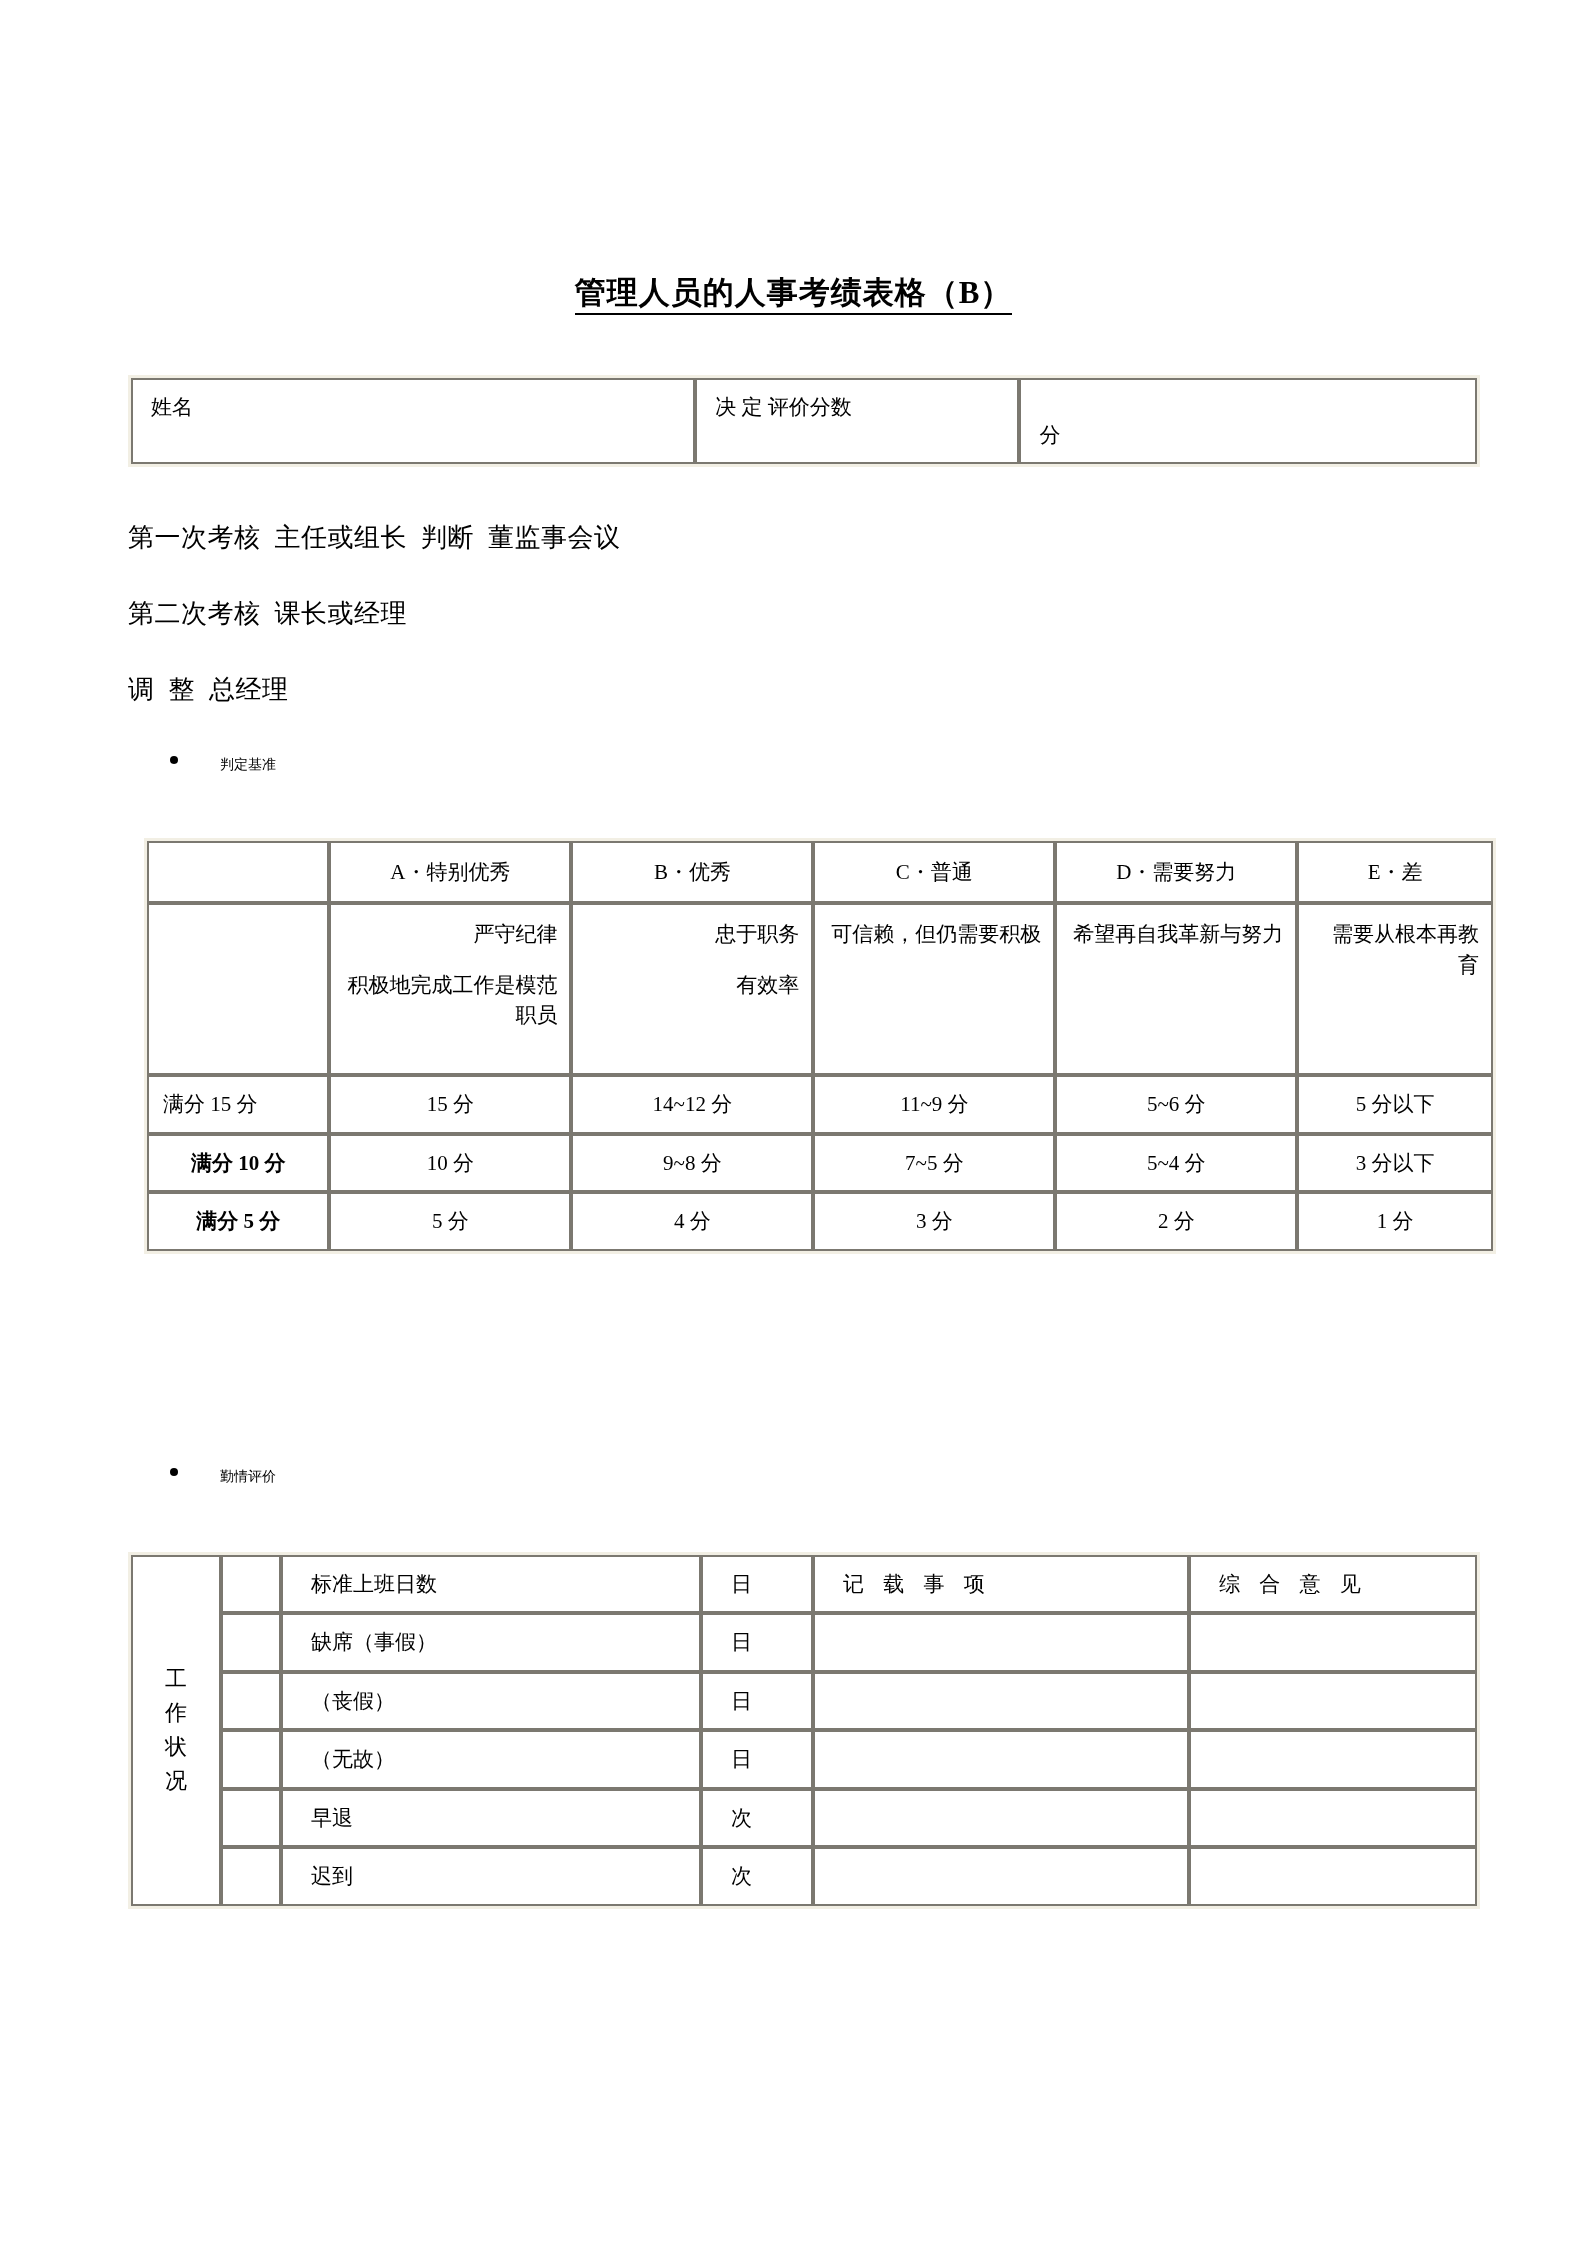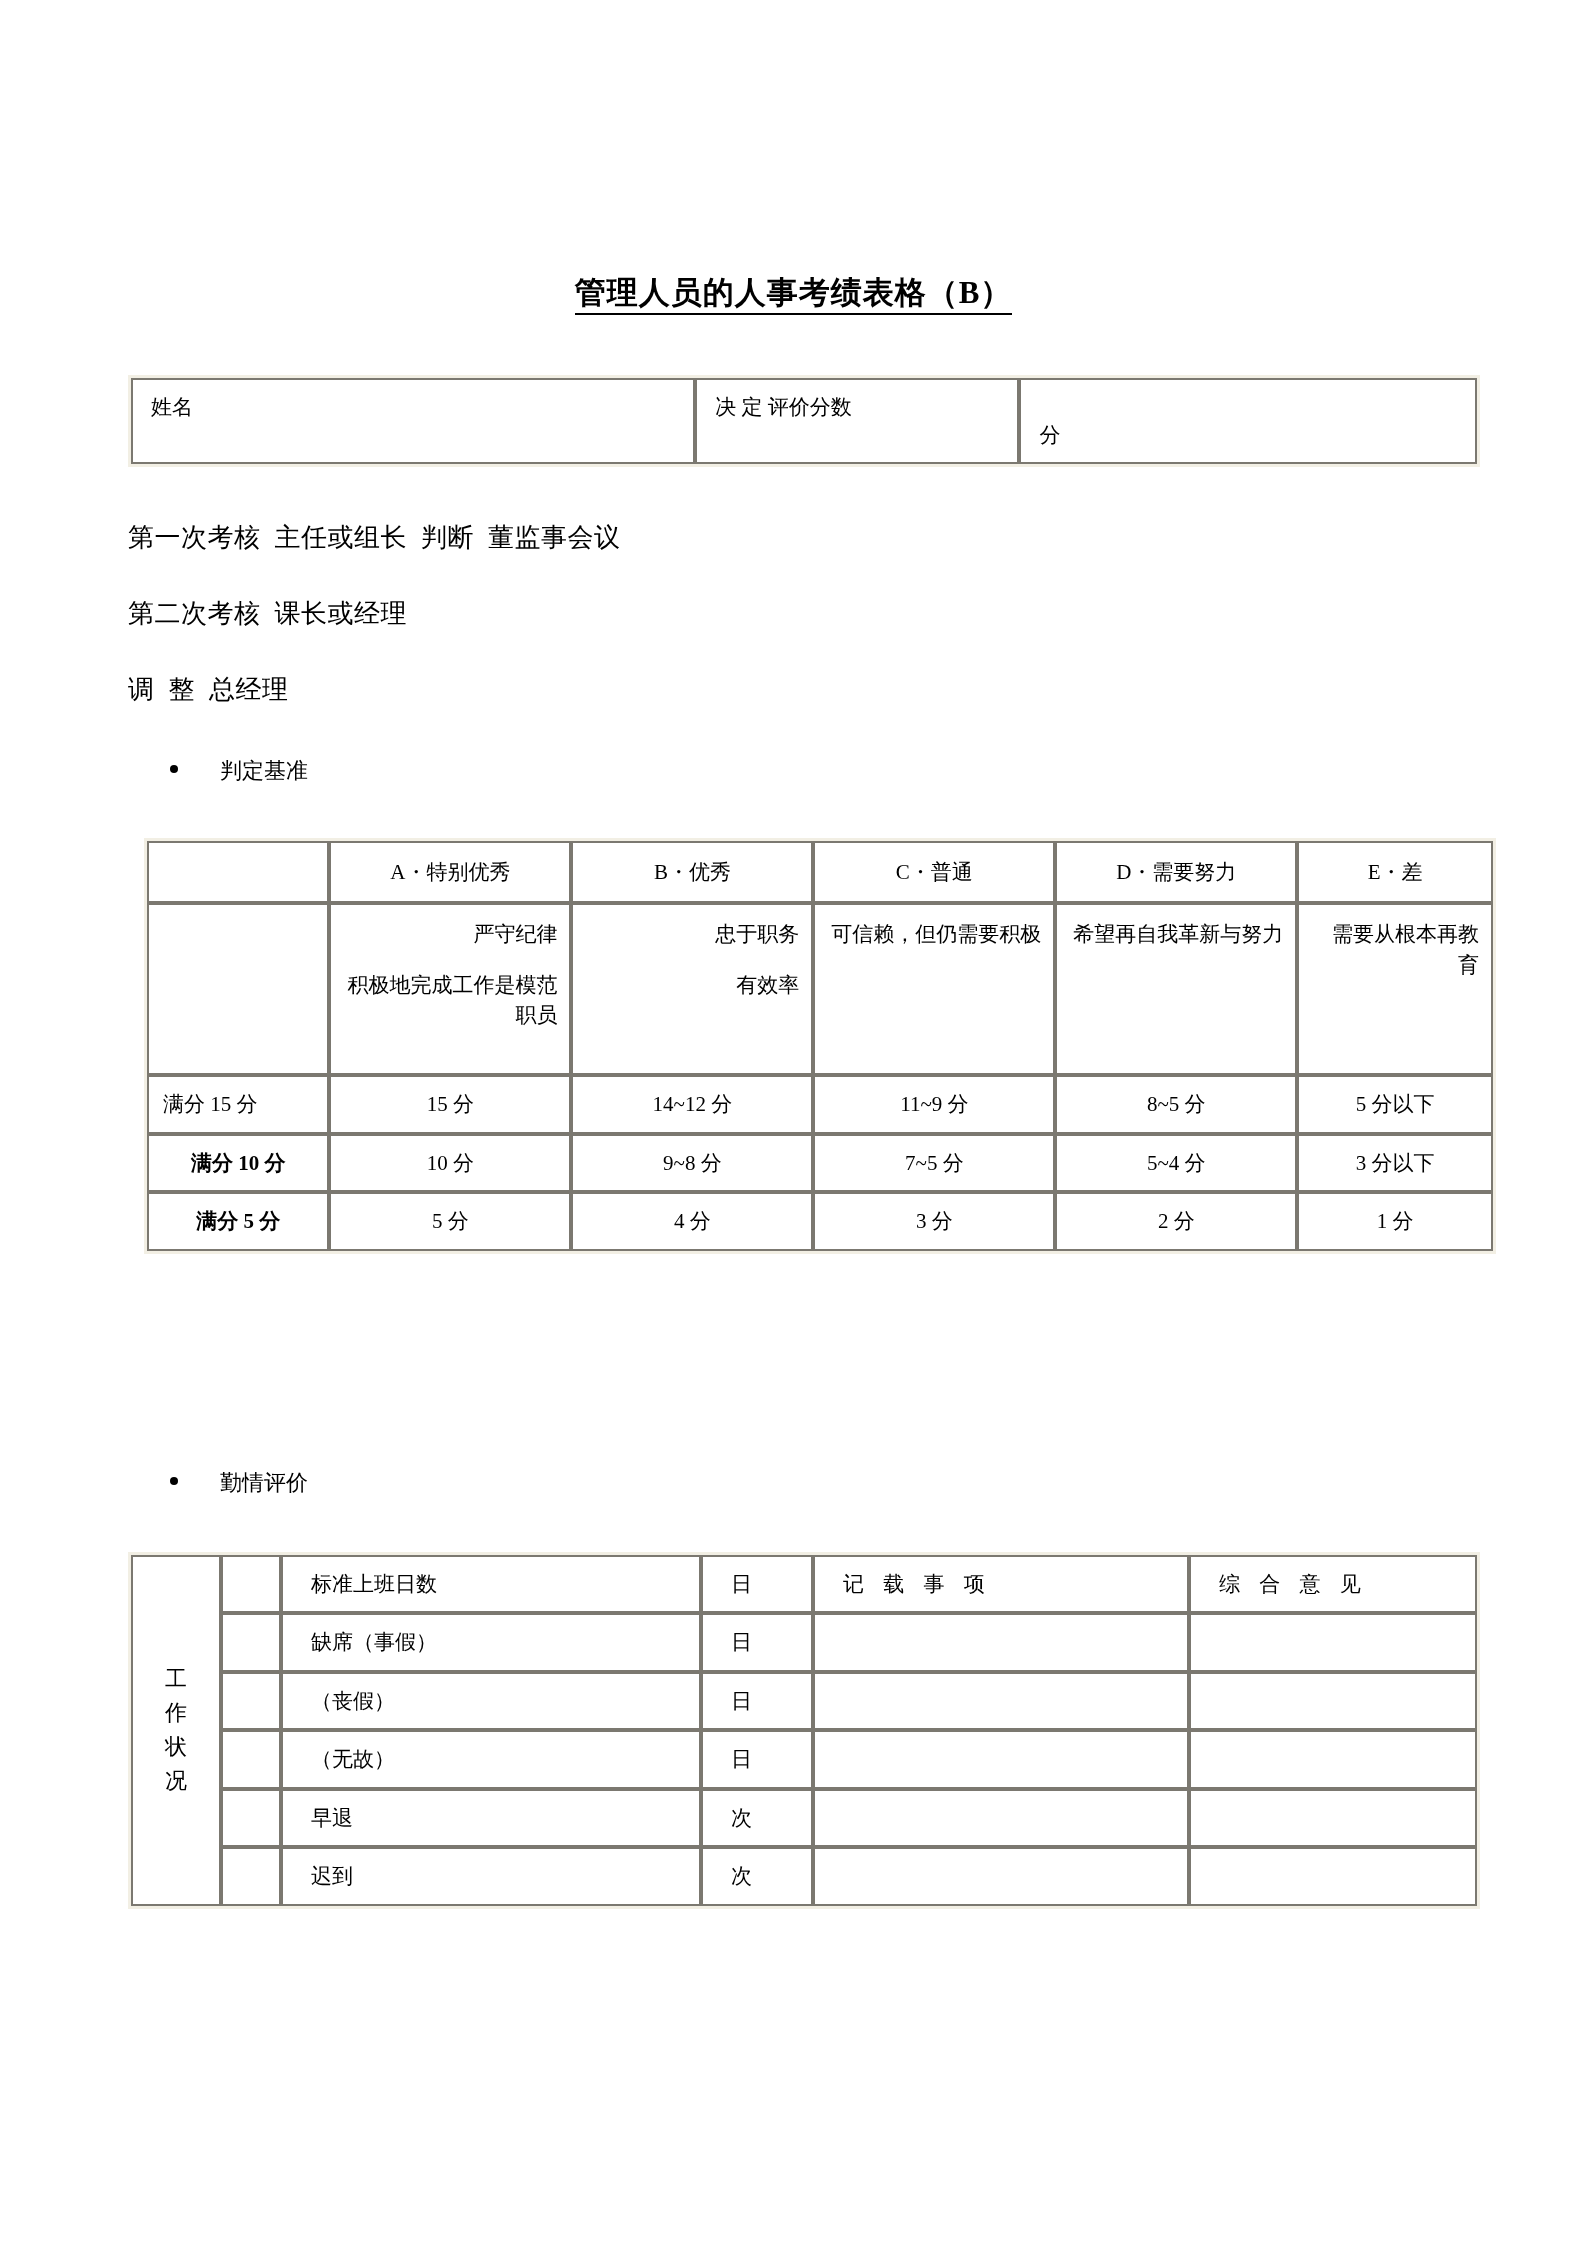--- a/index.html
+++ b/index.html
@@ -76,21 +76,21 @@
     letter-spacing: 0.5px;
     white-space: pre;
   }
   #line-first  { top: 520px; }
   #line-second { top: 596px; }
   #line-third  { top: 672px; }
 
   .bullet-row {
     position: absolute;
     left: 170px;
-    font-size: 22px;
+    font-size: 14px;
     display: flex;
     align-items: baseline;
     gap: 0;
   }
   .bullet-row .dot {
     display: inline-block;
     width: 8px;
     height: 8px;
     border-radius: 50%;
     background: #000;
@@ -248,21 +248,21 @@
       <td>
             <div class="cellpad">15 分</div>
           </td>
       <td>
             <div class="cellpad">14~12 分</div>
           </td>
       <td>
             <div class="cellpad">11~9 分</div>
           </td>
       <td>
-            <div class="cellpad">8~5 分</div>
+            <div class="cellpad">5~6 分</div>
           </td>
       <td>
             <div class="cellpad">5 分以下</div>
           </td>
     </tr>
     <tr class="score">
       <td class="lbl-center">
             <div class="cellpad">满分 10 分</div>
           </td>
       <td>

